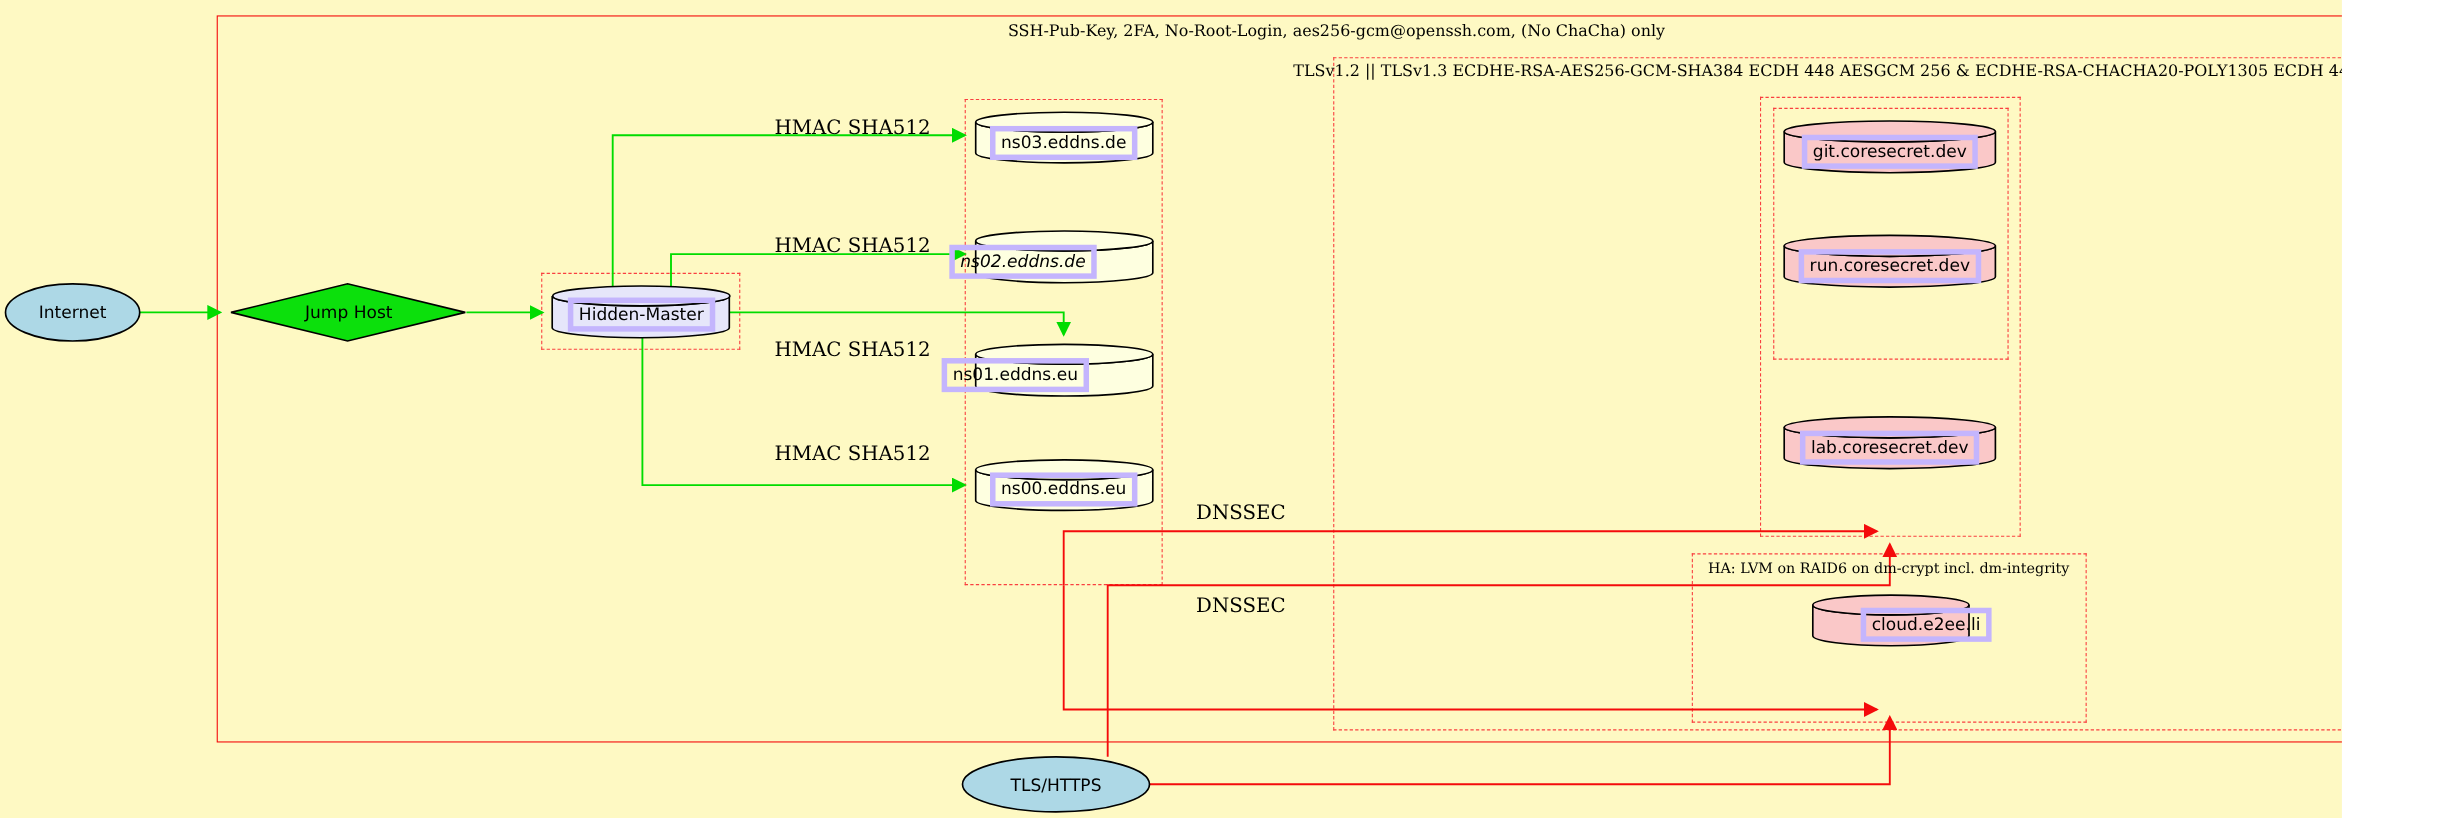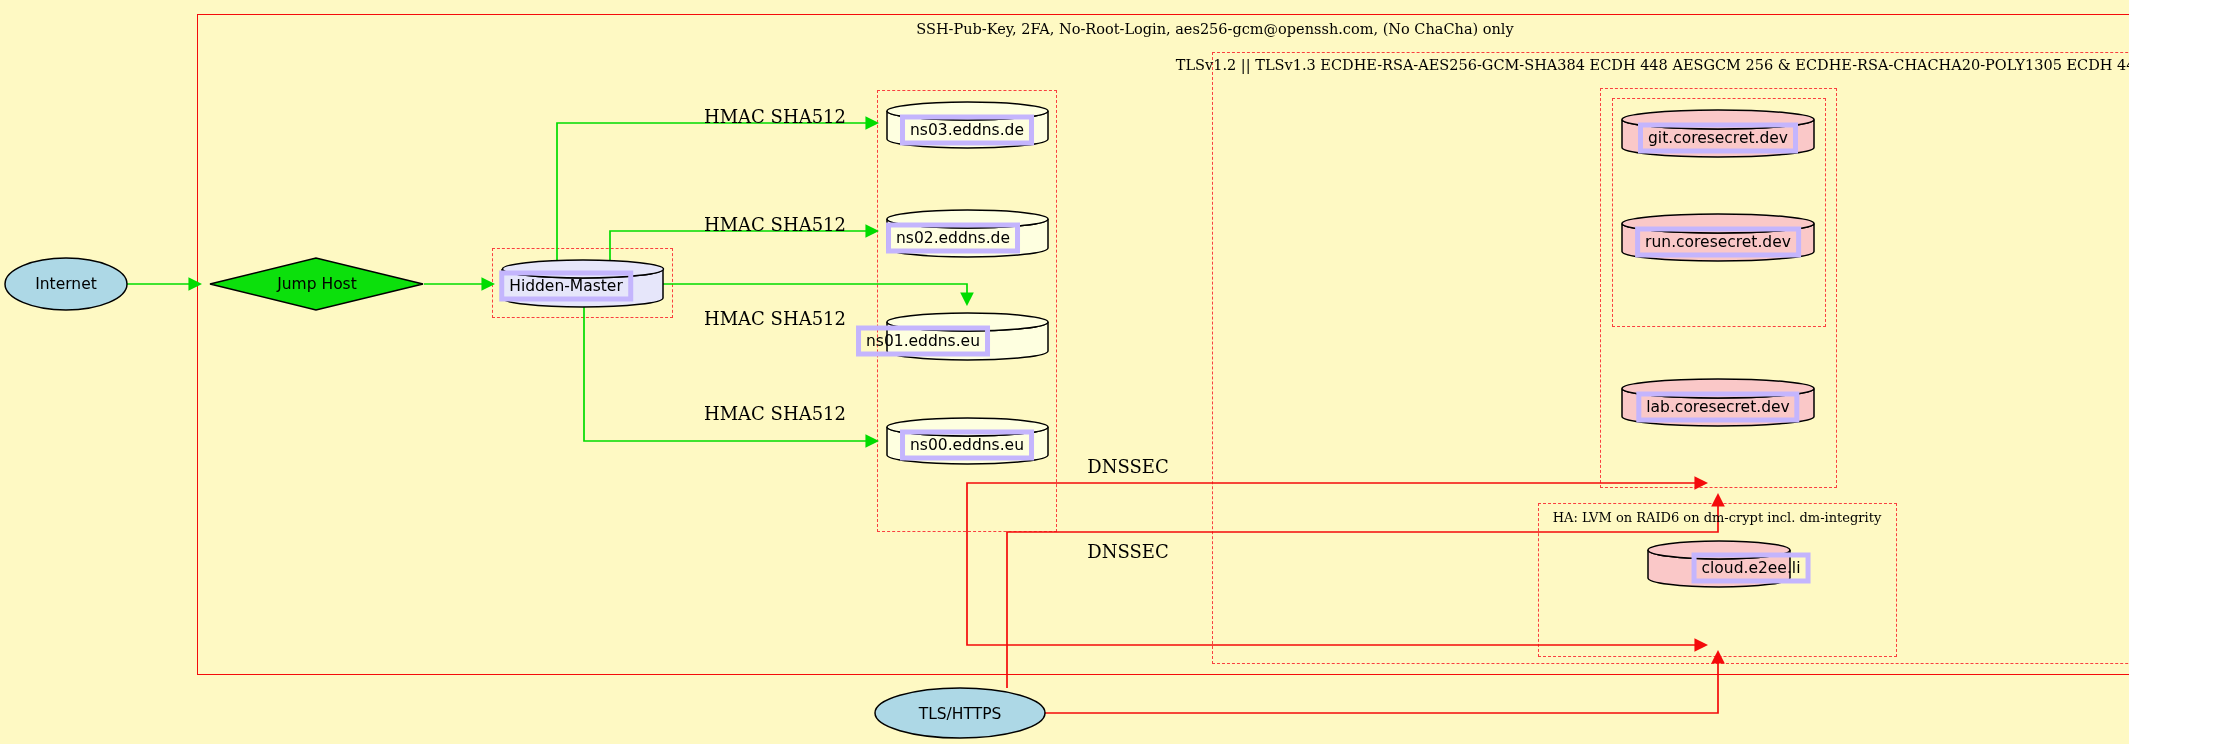--- a/index.html
+++ b/index.html
@@ -90,23 +90,23 @@
 
   <div class="lbl edge-lbl" style="left:775px;top:116px;">HMAC SHA512</div>
   <div class="lbl edge-lbl" style="left:775px;top:224px;">HMAC SHA512</div>
   <div class="lbl edge-lbl" style="left:775px;top:318px;">HMAC SHA512</div>
   <div class="lbl edge-lbl" style="left:775px;top:413px;">HMAC SHA512</div>
   <div class="lbl edge-lbl" style="left:1128px;top:466px;">DNSSEC</div>
   <div class="lbl edge-lbl" style="left:1128px;top:551px;">DNSSEC</div>
 
   <div class="lbl node-lbl" style="left:66px;top:284px;">Internet</div>
   <div class="lbl node-lbl" style="left:317px;top:284px;">Jump Host</div>
-  <div class="lbl node-lbl boxed" style="left:566px;top:286px;">Hidden-Master</div>
+  <div class="lbl node-lbl boxed" style="left:583px;top:286px;">Hidden-Master</div>
   <div class="lbl node-lbl boxed" style="left:967px;top:130px;">ns03.eddns.de</div>
-  <div class="lbl node-lbl boxed" style="left:953px;top:238px;">ns02.eddns.de</div>
+  <div class="lbl node-lbl boxed" style="left:930px;top:238px;font-style:italic;">ns02.eddns.de</div>
   <div class="lbl node-lbl boxed" style="left:923px;top:341px;">ns01.eddns.eu</div>
   <div class="lbl node-lbl boxed" style="left:967px;top:445px;">ns00.eddns.eu</div>
   <div class="lbl node-lbl boxed" style="left:1718px;top:138px;">git.coresecret.dev</div>
   <div class="lbl node-lbl boxed" style="left:1718px;top:242px;">run.coresecret.dev</div>
   <div class="lbl node-lbl boxed" style="left:1718px;top:407px;">lab.coresecret.dev</div>
   <div class="lbl node-lbl boxed" style="left:1719px;top:568px;margin-left:32px;">cloud.e2ee.li</div>
   <div class="lbl node-lbl" style="left:960px;top:714px;">TLS/HTTPS</div>
 
 </div>
 

